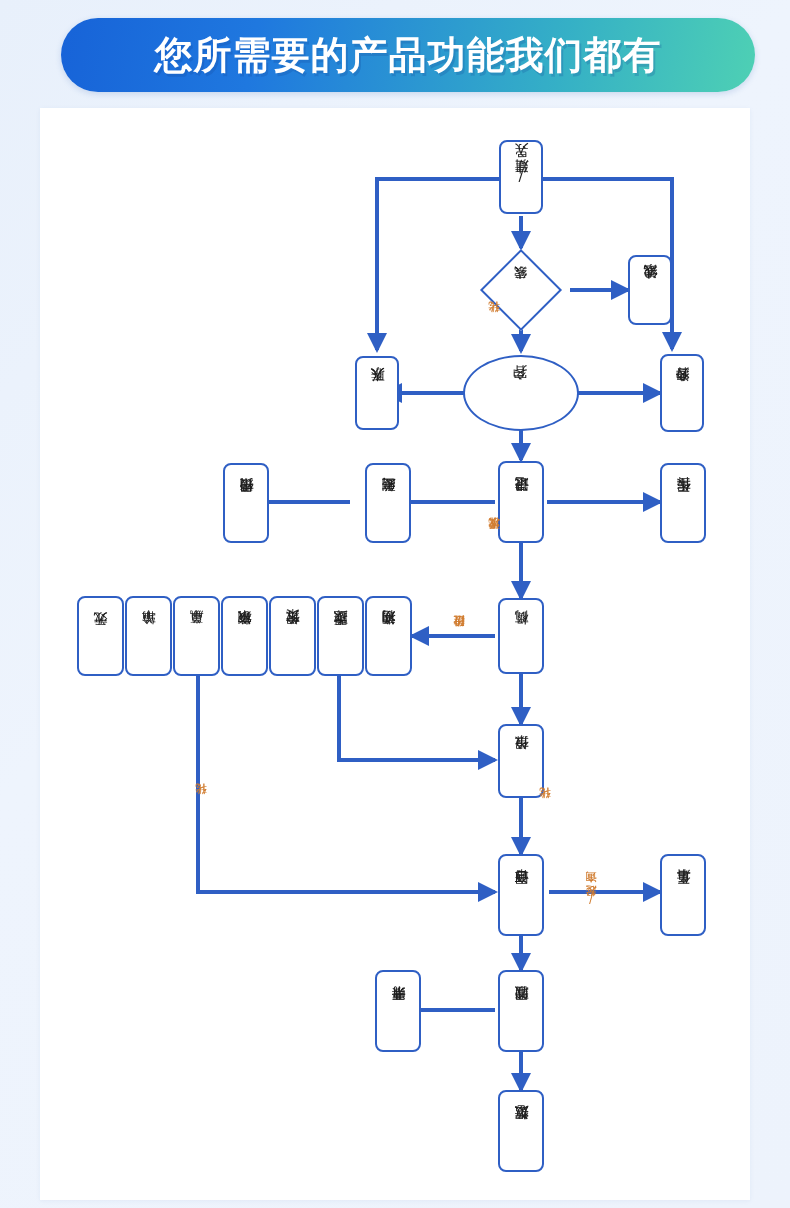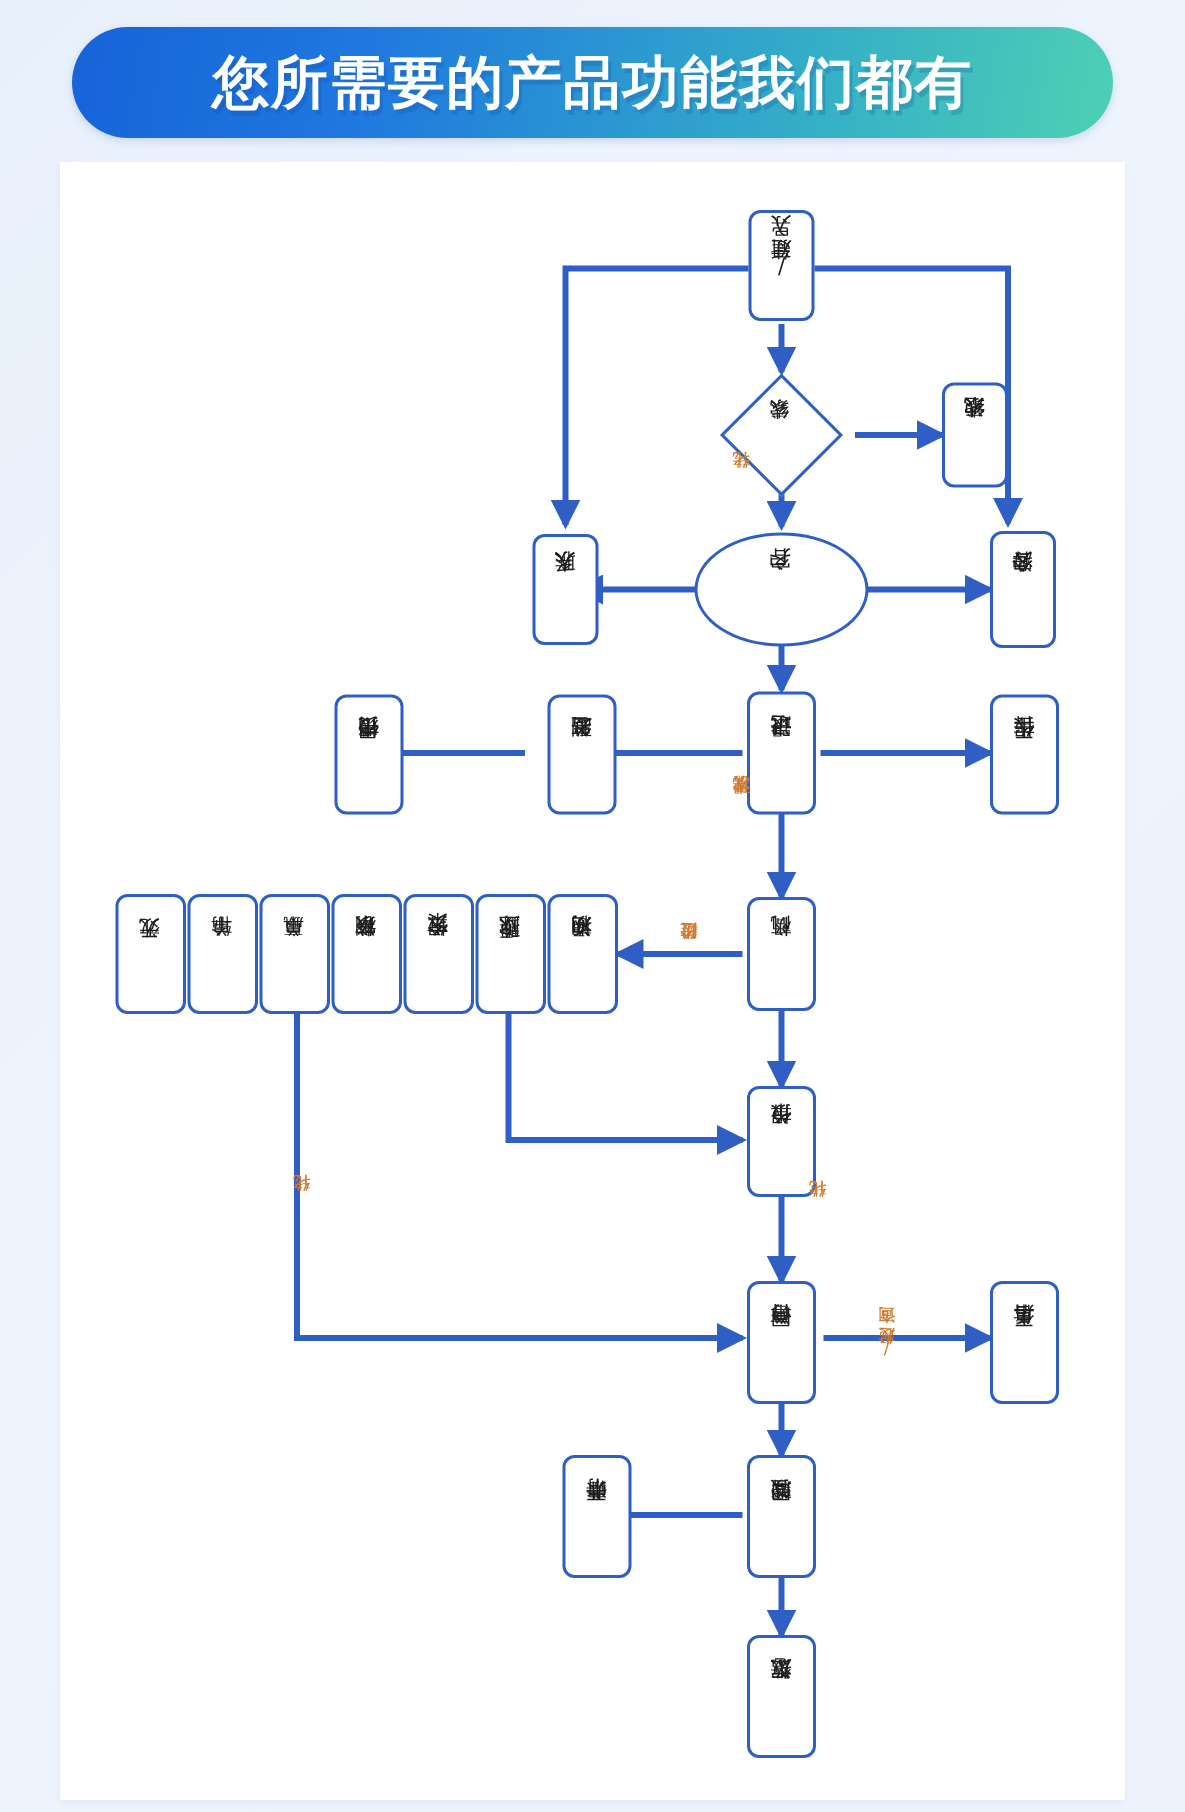--- a/index.html
+++ b/index.html
@@ -11,21 +11,21 @@
     height: 1208px;
     background: linear-gradient(135deg, #e8f0fb 0%, #eef4fd 40%, #edf3fc 100%);
     font-family: "Liberation Sans", "DejaVu Sans", sans-serif;
     overflow: hidden;
     position: relative;
   }
 
   
   #header-banner {
     position: absolute;
-    left: 48px;
+    left: 61px;
     top: 18px;
     width: 694px;
     height: 74px;
     border-radius: 37px;
     background: linear-gradient(100deg, #1763d8 0%, #1f78df 28%, #35b0c6 72%, #4ed0b4 100%);
     display: flex;
     align-items: center;
     justify-content: center;
     box-shadow: 0 2px 6px rgba(40,90,170,0.18);
   }

